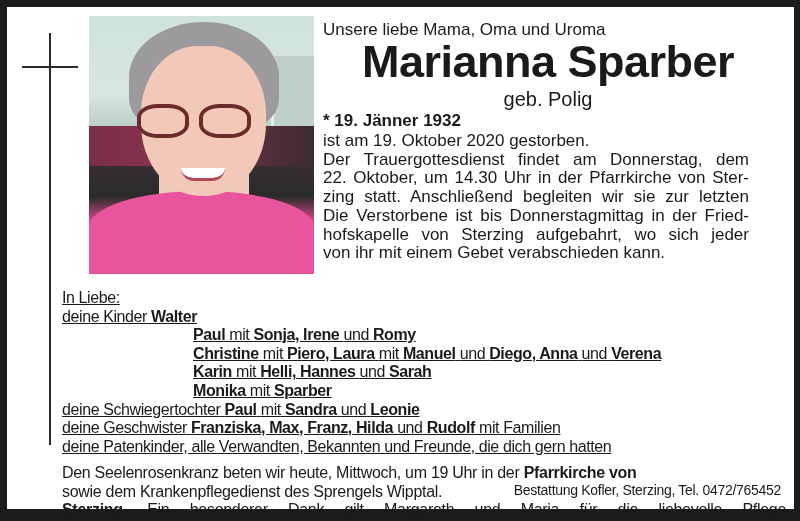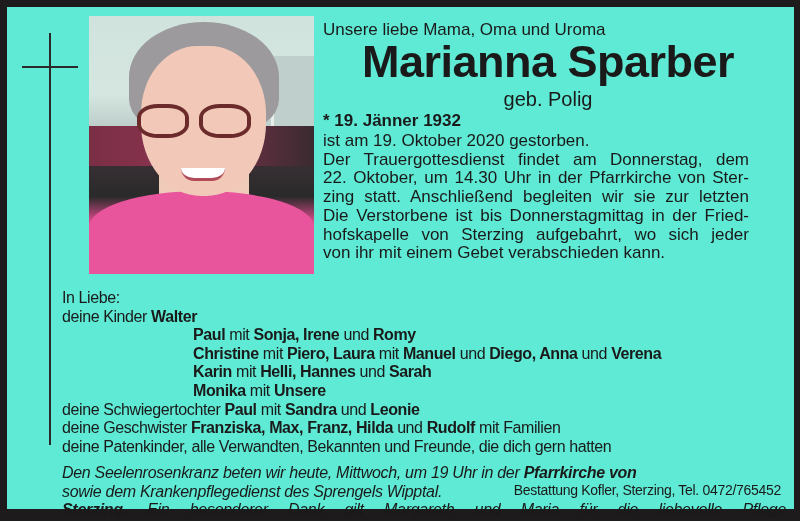--- a/index.html
+++ b/index.html
@@ -5,21 +5,21 @@
     html, body { margin: 0; padding: 0; }
     body {
       width: 800px; height: 521px; overflow: hidden;
       background: #1d1b1c;
       font-family: "Liberation Sans", sans-serif;
       color: #1a1a1a;
     }
     .sheet {
       position: absolute; left: 7px; top: 7px;
       width: 787px; height: 502px;
-      background: #5eead4;
+      background: #ffffff;
     }
     .cross-v {
       position: absolute; left: 42px; top: 26px;
       width: 2px; height: 412px; background: #2a2a2a;
     }
     .cross-h {
       position: absolute; left: 15px; top: 59px;
       width: 56px; height: 2px; background: #2a2a2a;
     }
     .photo {
@@ -86,27 +86,27 @@
       font-size: 17px; line-height: 18.7px;
       text-align: justify;
     }
     .body-text p { margin: 0; }
     .line-justify { text-align-last: justify; }
 
     .family {
       position: absolute; left: 55px; top: 282px; width: 735px;
       font-size: 16px; line-height: 18.6px; letter-spacing: -0.4px;
     }
-    .family .row { white-space: nowrap; }
+    .family .row { white-space: nowrap; text-decoration: underline; }
     .family .indent { padding-left: 131px; }
     .family b { font-weight: bold; }
 
     .closing {
       position: absolute; left: 55px; top: 457px; width: 724px;
-      font-size: 16px; line-height: 18.6px; letter-spacing: -0.3px; font-style: italic;
+      font-size: 16px; line-height: 18.6px; letter-spacing: -0.3px;
     }
     .closing .row { white-space: nowrap; }
     .closing .just { text-align: justify; text-align-last: justify; white-space: normal; }
     .credit {
       position: absolute; right: 13px; bottom: 11px;
       font-size: 14px; letter-spacing: -0.3px; white-space: nowrap;
     }
   </style>
 </head>
 <body>
@@ -169,21 +169,21 @@
     <div class="row indent">
       <b>Karin</b> 
       <span>mit</span> 
       <b>Helli, Hannes</b> 
       <span>und</span> 
       <b>Sarah</b>
     </div>
     <div class="row indent">
       <b>Monika</b> 
       <span>mit</span> 
-      <b>Unsere</b>
+      <b>Sparber</b>
     </div>
     <div class="row">
       <span>deine Schwiegertochter</span> 
       <b>Paul</b> 
       <span>mit</span> 
       <b>Sandra</b> 
       <span>und</span> 
       <b>Leonie</b>
     </div>
     <div class="row">

